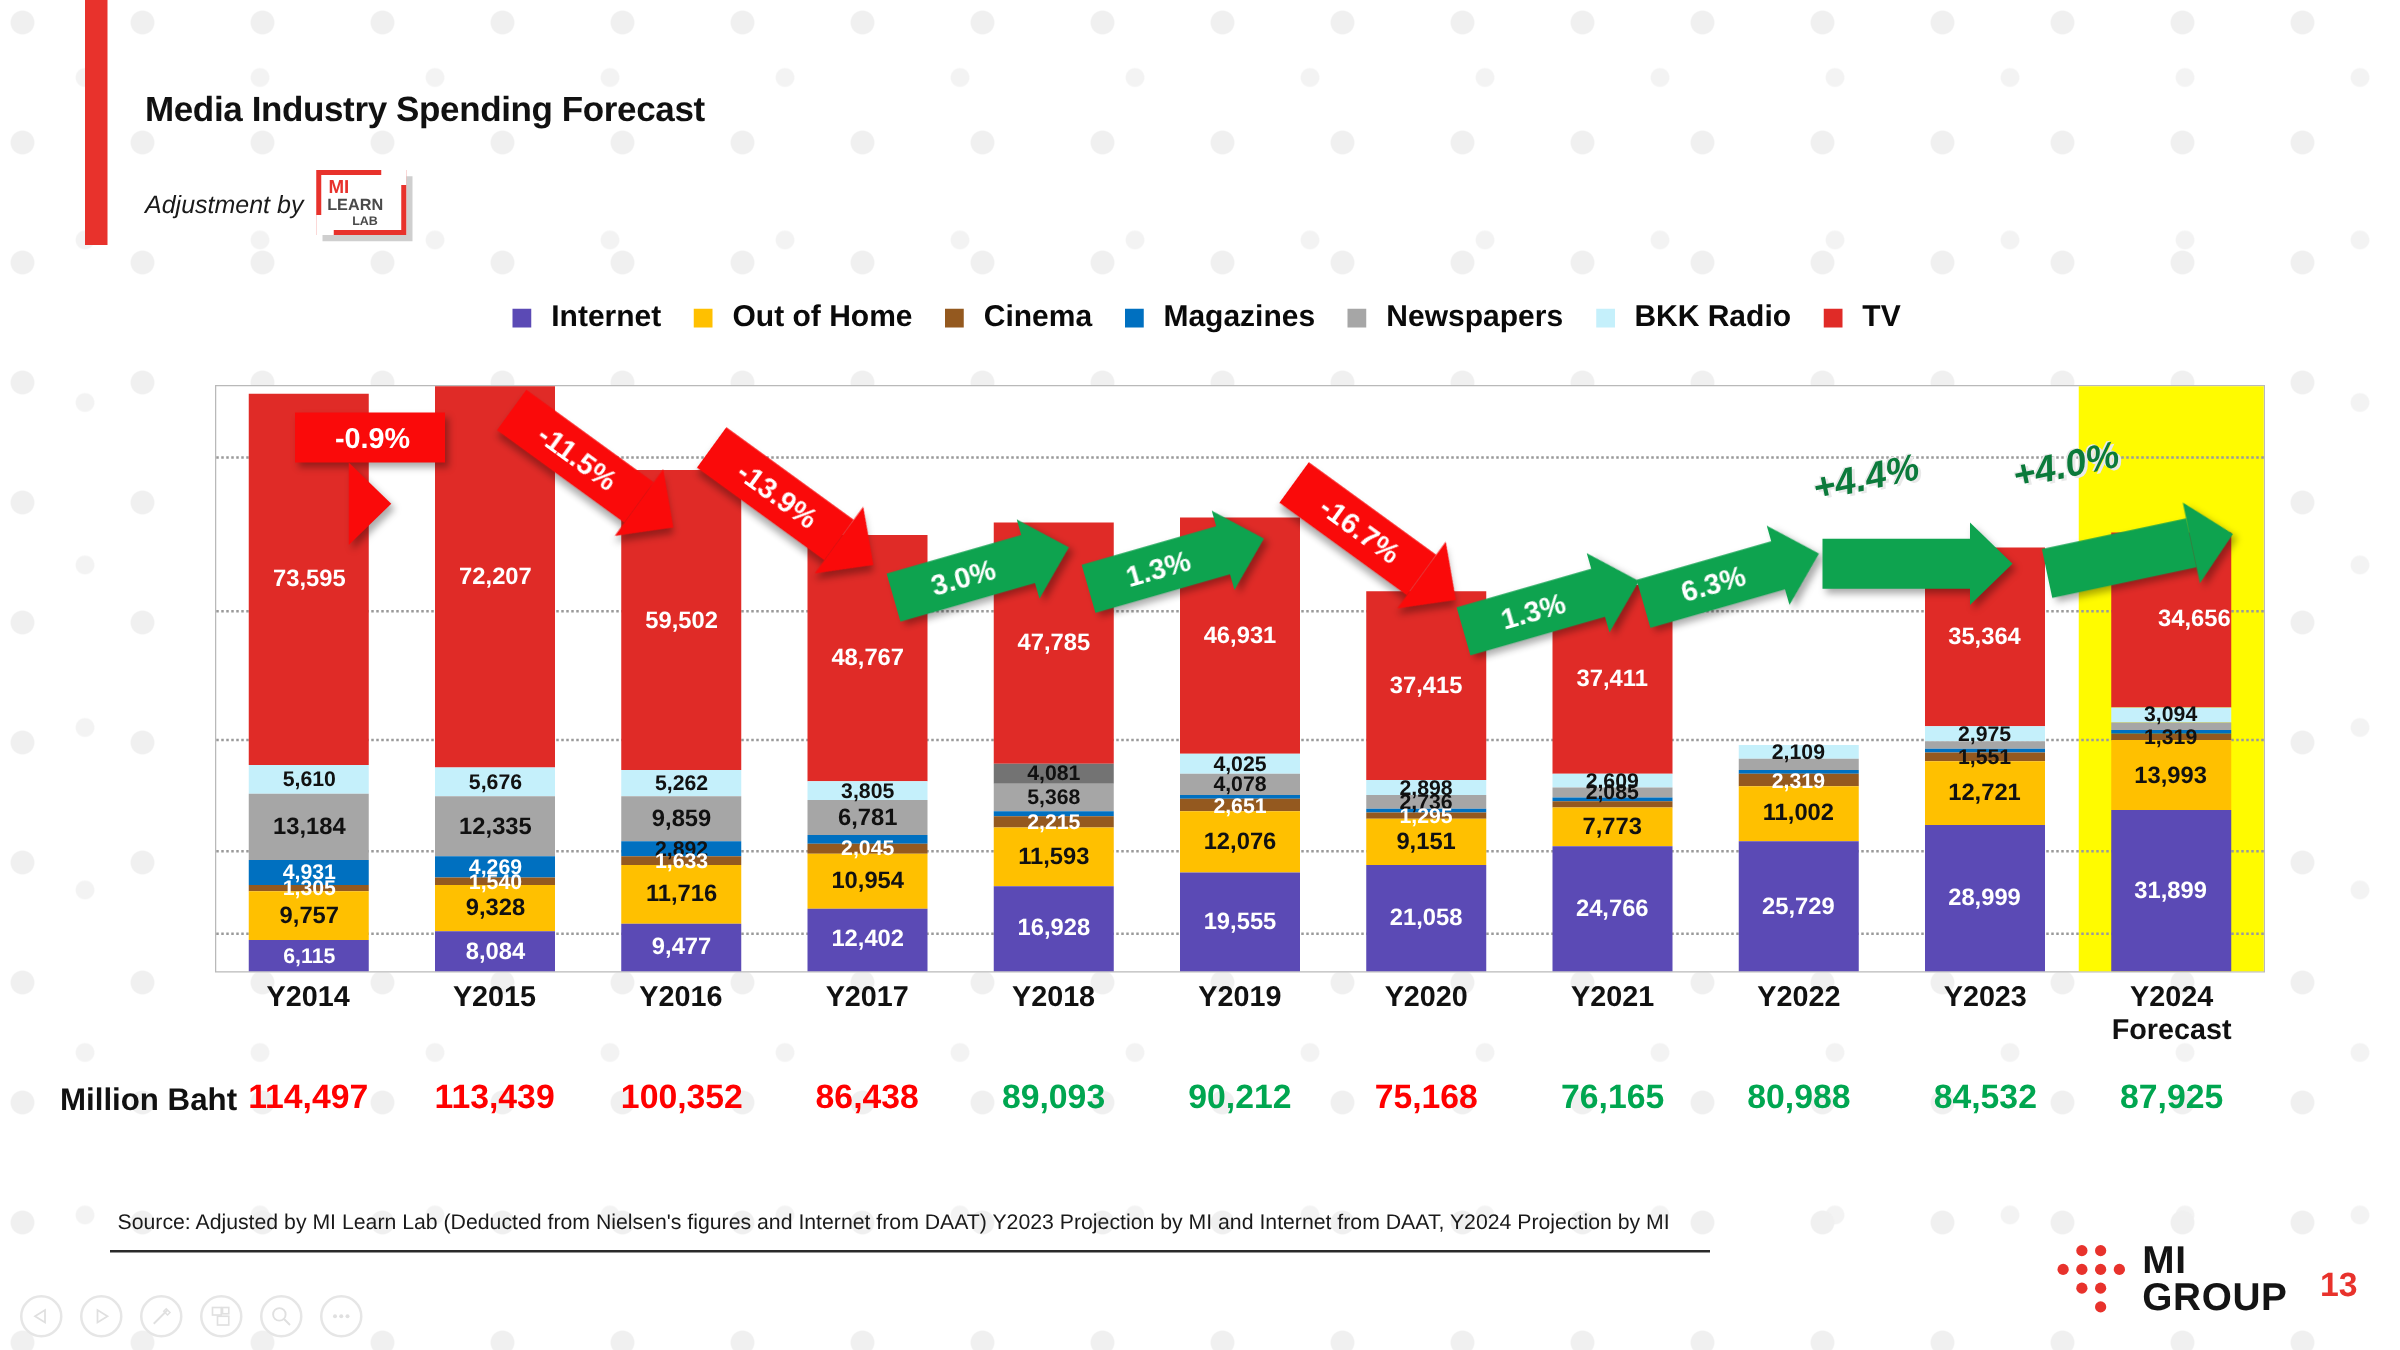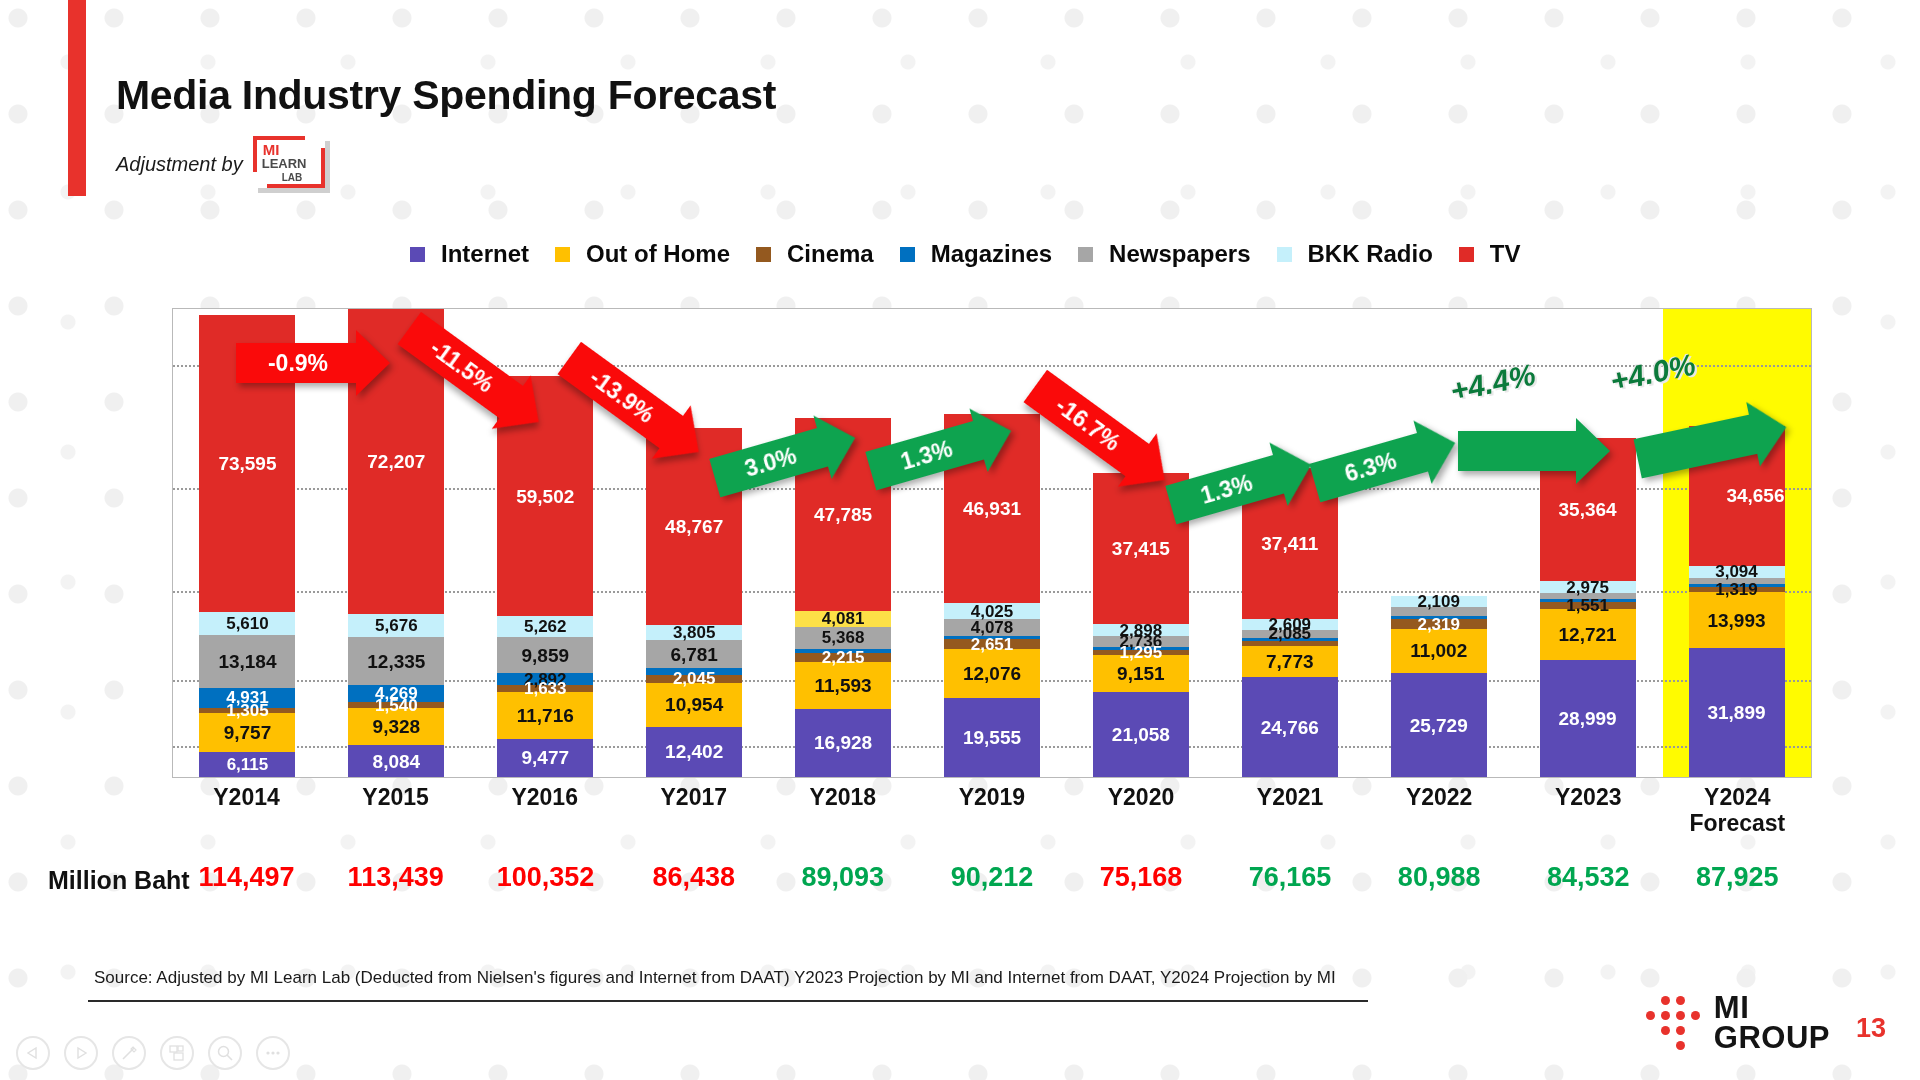--- a/index.html
+++ b/index.html
@@ -23,21 +23,21 @@
       radial-gradient(circle at 68px 62px, #f3f3f3 7px, transparent 8px);
     background-size: 96px 96px, 140px 130px;
     pointer-events: none;
   }
   .red-bar {
     position: absolute; left: 68px; top: 0; width: 18px; height: 196px;
     background: #e8322c;
   }
   .title {
     position: absolute; left: 116px; top: 72px;
-    font-size: 41px; font-weight: bold; color: #111; letter-spacing: -0.3px;
+    font-size: 28px; font-weight: bold; color: #111; letter-spacing: -0.3px;
   }
   .adj-row {
     position: absolute; left: 116px; top: 136px;
     display: flex; align-items: center; gap: 10px;
   }
   .adj-label { font-size: 20px; font-style: italic; color: #1a1a1a; }
   .mi-learn-lab {
     position: relative; width: 78px; height: 56px;
   }
   .mll-shadow {
@@ -349,21 +349,21 @@
             <span class="seg-label lab-dark">10,954</span>
           </div>
           <div class="seg" style="height: 50.0426px; background: rgb(91, 74, 181);">
             <span class="seg-label lab-white">12,402</span>
           </div>
         </div>
         <div class="bar-col">
           <div class="seg" style="height: 192.814px; background: rgb(224, 43, 39);">
             <span class="seg-label lab-white">47,785</span>
           </div>
-          <div class="seg" style="height: 16.467px; background: #fde047;">
+          <div class="seg" style="height: 16.467px; background: #737373;">
             <span class="seg-label lab-dark tiny">4,081</span>
           </div>
           <div class="seg" style="height: 21.6601px; background: rgb(166, 166, 166);">
             <span class="seg-label lab-dark tiny">5,368</span>
           </div>
           <div class="seg" style="height: 4.28925px; background: rgb(0, 112, 192);"></div>
           <div class="seg" style="height: 8.93761px; background: rgb(148, 89, 31);">
             <span class="seg-label lab-white tiny">2,215</span>
           </div>
           <div class="seg" style="height: 46.7782px; background: rgb(255, 192, 0);">
@@ -485,21 +485,21 @@
             <span class="seg-label lab-dark">13,993</span>
           </div>
           <div class="seg" style="height: 128.714px; background: rgb(91, 74, 181);">
             <span class="seg-label lab-white">31,899</span>
           </div>
         </div>
       </div>
   </div>
 
   <div id="arrows">
-      <div class="arrow red" style="left: 236px; top: 330px; transform: rotate(0deg);">
+      <div class="arrow red" style="left: 236px; top: 330px; transform: rotate(0deg); flex-direction: column;">
         <div class="arrow-body" style="width: 120px;">
           <span class="arrow-text">-0.9%</span>
         </div>
         <div class="arrow-head"></div>
       </div>
       <div class="arrow red" style="left: 394px; top: 342px; transform: rotate(36deg);">
         <div class="arrow-body" style="width: 126px;">
           <span class="arrow-text">-11.5%</span>
         </div>
         <div class="arrow-head"></div>

